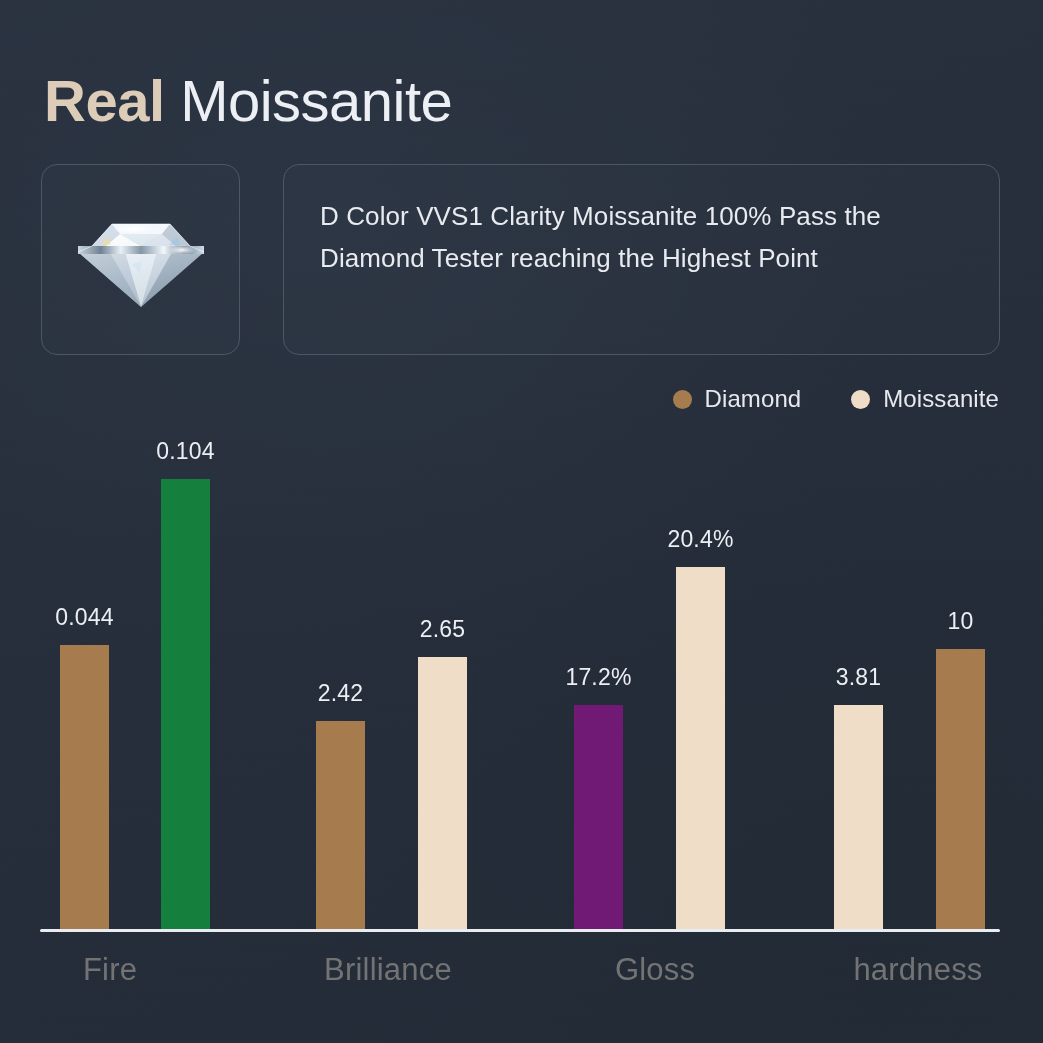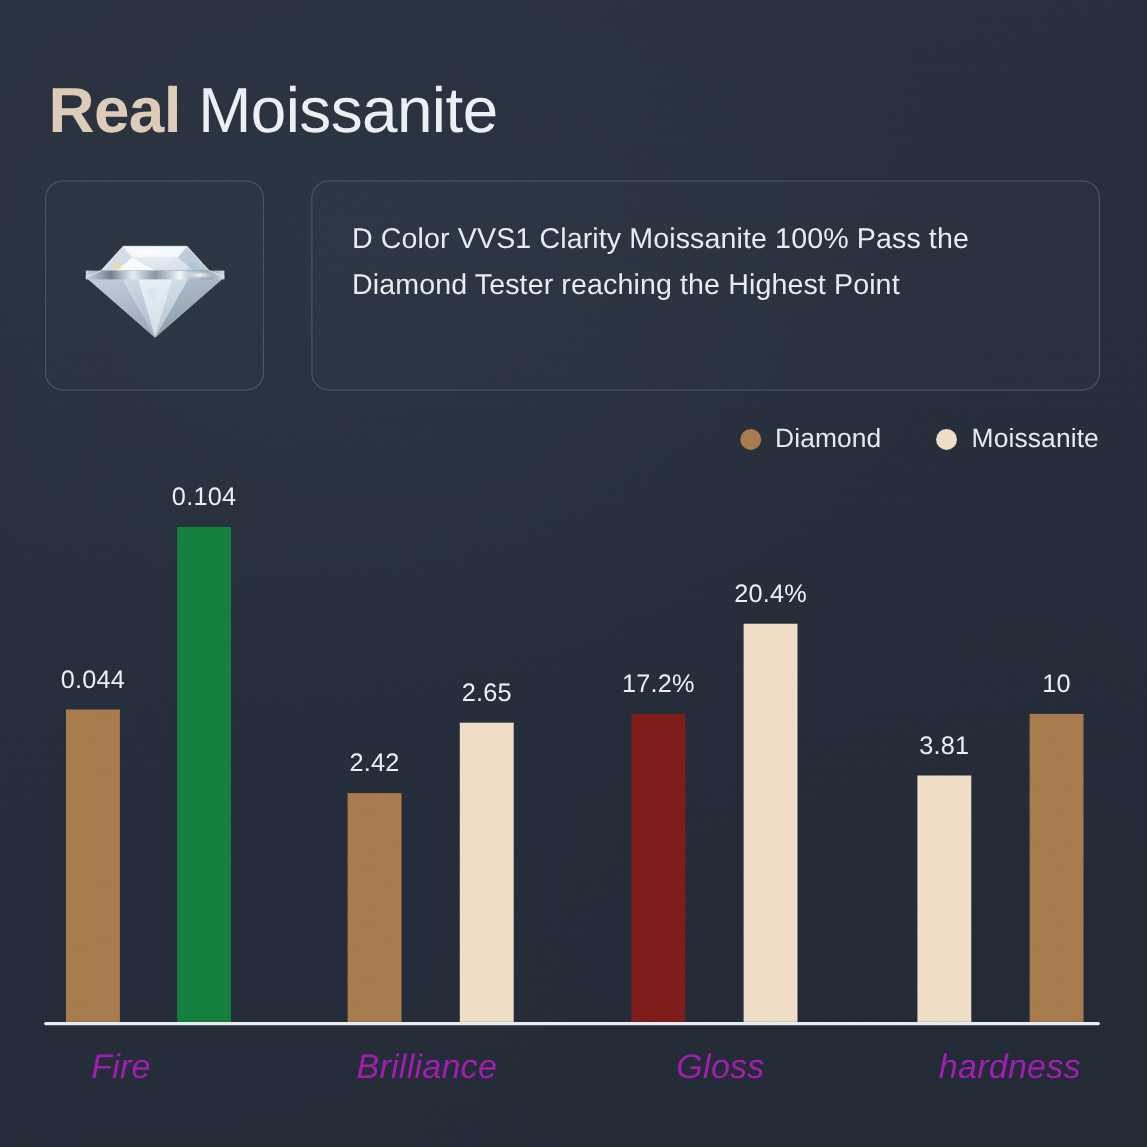--- a/index.html
+++ b/index.html
@@ -129,27 +129,26 @@
     transform: translateX(-50%);
     margin-bottom: 14px;
     color: #eceff3;
     font-size: 23px;
     white-space: nowrap;
     letter-spacing: .2px;
   }
   .cat-label {
     position: absolute;
     top: 952px;
-    color: #a21caf;
+    color: #737373;
     font-size: 31px;
     text-align: left;
     white-space: nowrap;
     transform: translateX(-50%);
     letter-spacing: .2px;
-    font-style: italic;
   }
 </style>
 </head>
 <body>
 
 <div id="stage">
 
   <div class="title">
     <span class="accent">Real</span><span class="rest"> Moissanite</span>
   </div>
@@ -237,21 +236,21 @@
         </div>
         <div class="bar" style="left: 161px; height: 450px; background: #15803d;">
           <span class="bar-value">0.104</span>
         </div>
         <div class="bar" style="left: 316px; height: 208px; background: rgb(166, 124, 78); margin-top: 21px;">
           <span class="bar-value">2.42</span>
         </div>
         <div class="bar" style="left: 418px; height: 272px; background: rgb(239, 221, 200);">
           <span class="bar-value">2.65</span>
         </div>
-        <div class="bar" style="left: 574px; height: 280px; background: #7f1d1d;">
+        <div class="bar" style="left: 574px; height: 224px; background: #701a75;">
           <span class="bar-value">17.2%</span>
         </div>
         <div class="bar" style="left: 676px; height: 362px; background: rgb(239, 221, 200);">
           <span class="bar-value">20.4%</span>
         </div>
         <div class="bar" style="left: 834px; height: 224px; background: rgb(239, 221, 200);">
           <span class="bar-value">3.81</span>
         </div>
         <div class="bar" style="left: 936px; height: 280px; background: rgb(166, 124, 78);">
           <span class="bar-value">10</span>

